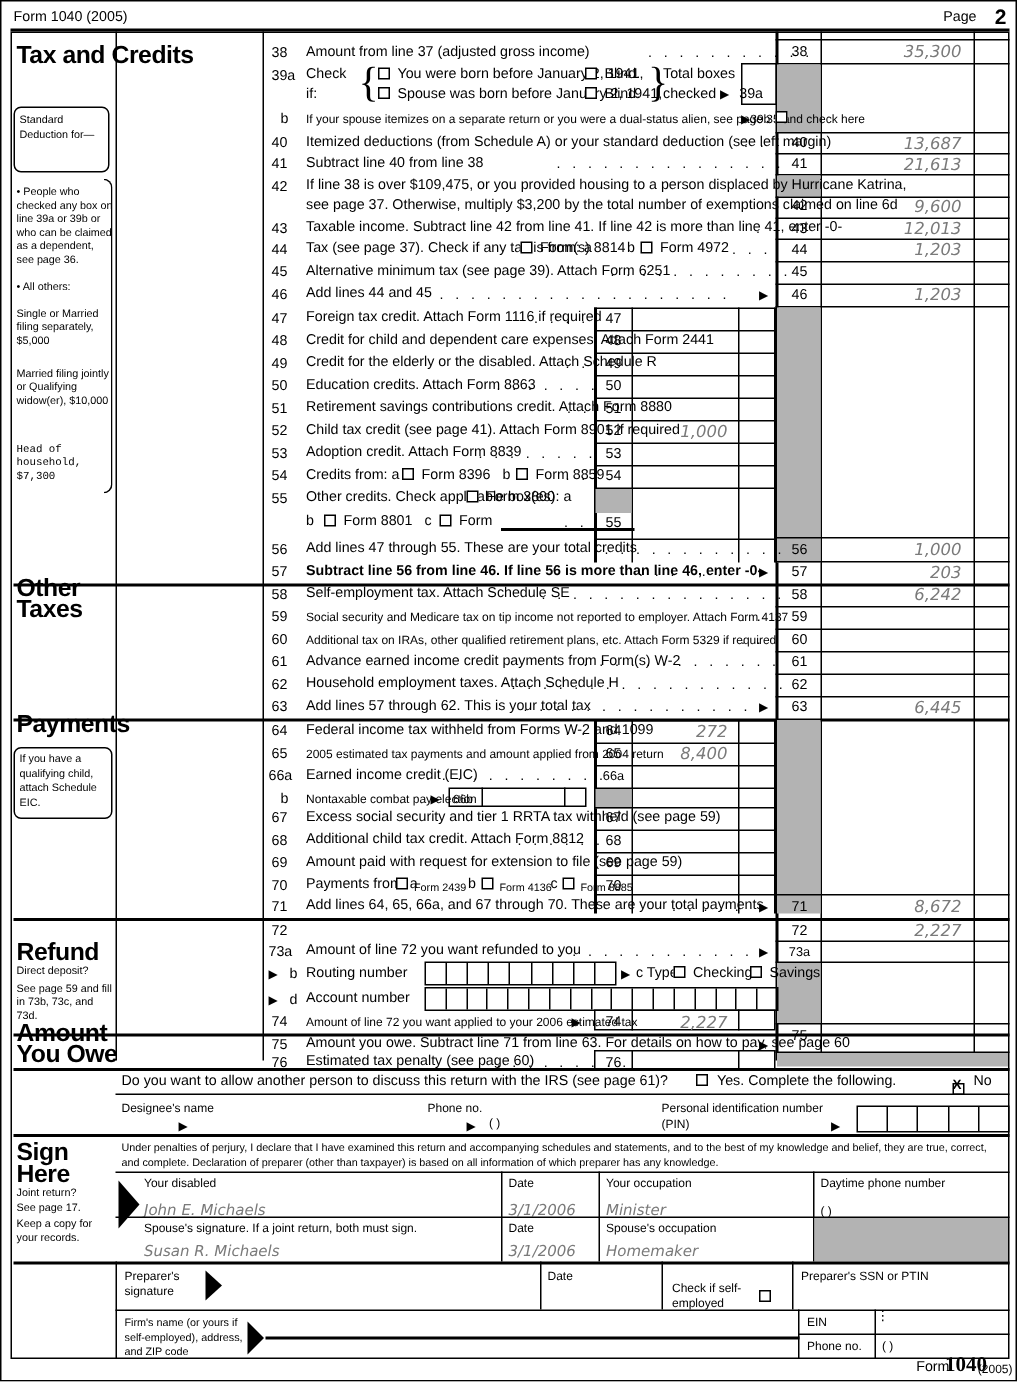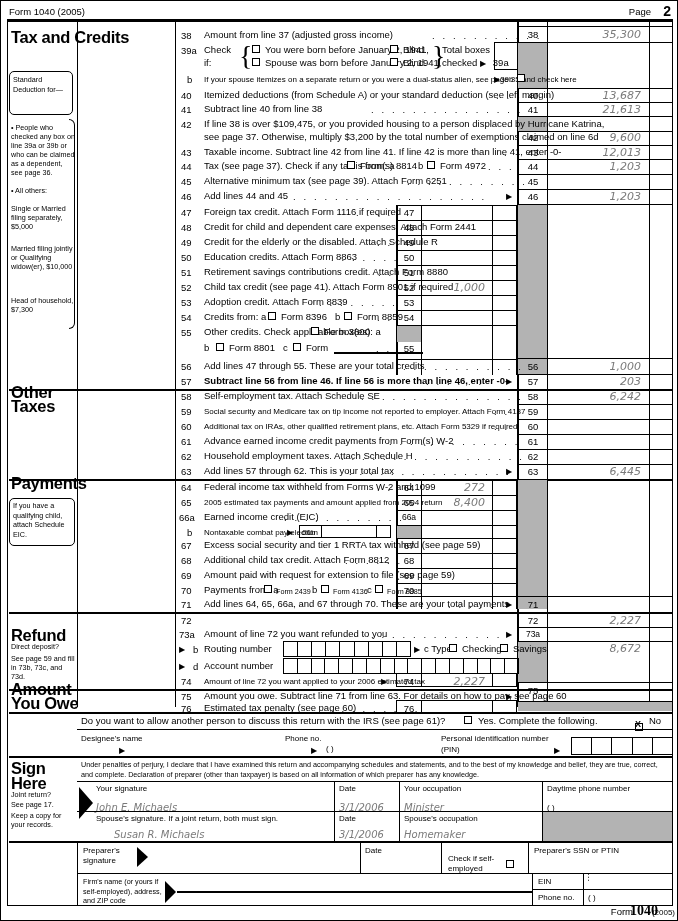--- a/index.html
+++ b/index.html
@@ -74,21 +74,21 @@
   </div>
 
   
   <div class="abs box" style="left:8px;top:70px;width:64px;height:44px;border-radius:5px;border-width:1.5px;"></div>
   <div class="abs tiny2" style="left:12px;top:74px;width:58px;line-height:9.5px;white-space:normal;">Standard Deduction for—</div>
 
   <div class="abs tiny2" style="left:10px;top:122px;width:64px;line-height:9px;white-space:normal;">• People who checked any box on line 39a or 39b or who can be claimed as a dependent, see page 36.</div>
   <div class="abs tiny2" style="left:10px;top:185px;width:64px;line-height:9px;white-space:normal;">• All others:</div>
   <div class="abs tiny2" style="left:10px;top:203px;width:66px;line-height:9px;white-space:normal;">Single or Married filing separately, $5,000</div>
   <div class="abs tiny2" style="left:10px;top:243px;width:66px;line-height:9px;white-space:normal;">Married filing jointly or Qualifying widow(er), $10,000</div>
-  <div class="abs tiny2" style="left:10px;top:295px;width:66px;line-height:9px;white-space:normal;">Head of household, $7,300</div>
+  <div class="abs tiny2" style="left:10px;top:295px;width:66px;line-height:9px;white-space:normal;font-family:Liberation Mono, monospace;">Head of household, $7,300</div>
   
   <div class="abs" style="left:68px;top:118px;width:6px;height:210px;border:1.5px solid #000;border-left:none;border-radius:0 6px 6px 0;"></div>
 
   
   <div class="abs box" style="left:8px;top:497px;width:66px;height:48px;border-radius:5px;border-width:1.5px;"></div>
   <div class="abs tiny2" style="left:12px;top:500px;width:62px;line-height:9.5px;white-space:normal;">If you have a qualifying child, attach Schedule EIC.</div>
 
   
   <div class="abs tiny2" style="left:10px;top:641px;">Direct deposit?</div>
   <div class="abs tiny2" style="left:10px;top:653px;width:64px;line-height:9px;white-space:normal;">See page 59 and fill in 73b, 73c, and 73d.</div>
@@ -429,21 +429,21 @@
   <div class="abs hand amt" style="left:422px;top:583px;width:68px;"></div>
   <div class="hline" style="left:395px;top:595px;width:121px;"></div>
 
   
   <div class="abs num" style="left:180px;top:598px;">71</div>
   <div class="abs txt" style="left:203px;top:598px;">Add lines 64, 65, 66a, and 67 through 70. These are your total payments</div>
   <div class="abs dots" style="left:447px;top:598px;">. . . . .</div>
   <div class="abs arrow" style="left:505px;top:599px;">▶</div>
   <div class="hline" style="left:516px;top:595px;width:156px;"></div>
   <div class="abs cellnum" style="left:520px;top:598px;width:24px;">71</div>
-  <div class="abs hand amt" style="left:548px;top:597px;width:98px;margin-top:44px;">8,672</div>
+  <div class="abs hand amt" style="left:548px;top:597px;width:98px;">8,672</div>
   <div class="hline" style="left:8px;top:611px;width:664px;height:1.5px;"></div>
 
   
   <div class="abs num" style="left:180px;top:614px;">72</div>
   <div class="abs cellnum" style="left:520px;top:614px;width:24px;">72</div>
   <div class="abs hand amt" style="left:548px;top:613px;width:98px;">2,227</div>
   <div class="hline" style="left:516px;top:626px;width:156px;"></div>
 
   
   <div class="abs num" style="left:178px;top:628px;">73a</div>
@@ -560,36 +560,36 @@
   </div>
   <div class="hline" style="left:8px;top:755px;width:664px;height:1.5px;"></div>
 
   
   <div class="abs tiny2" style="left:80px;top:759px;width:584px;line-height:9.5px;white-space:normal;">Under penalties of perjury, I declare that I have examined this return and accompanying schedules and statements, and to the best of my knowledge and belief, they are true, correct, and complete. Declaration of preparer (other than taxpayer) is based on all information of which preparer has any knowledge.</div>
   <div class="hline" style="left:76px;top:780px;width:596px;"></div>
   <div class="vline" style="left:333px;top:780px;height:60px;"></div>
   <div class="vline" style="left:398px;top:780px;height:60px;"></div>
   <div class="vline" style="left:541px;top:780px;height:60px;"></div>
 
-  <div class="abs tiny" style="left:95px;top:783px;">Your signature</div>
+  <div class="abs tiny" style="left:95px;top:783px;">Your disabled</div>
   <div class="abs tiny" style="left:338px;top:783px;">Date</div>
   <div class="abs tiny" style="left:403px;top:783px;">Your occupation</div>
   <div class="abs tiny" style="left:546px;top:783px;">Daytime phone number</div>
 
   <div class="abs hand2" style="left:95px;top:801px;">John E. Michaels</div>
   <div class="abs hand2" style="left:338px;top:801px;">3/1/2006</div>
   <div class="abs hand2" style="left:403px;top:801px;text-align:center;">Minister</div>
   <div class="abs tiny" style="left:546px;top:802px;">(          )</div>
 
   <div class="hline" style="left:76px;top:810px;width:596px;"></div>
   <div class="abs tiny" style="left:95px;top:813px;">Spouse's signature. If a joint return, both must sign.</div>
   <div class="abs tiny" style="left:338px;top:813px;">Date</div>
   <div class="abs tiny" style="left:403px;top:813px;">Spouse's occupation</div>
   <div class="abs gray" style="left:542px;top:811px;width:129px;height:29px;"></div>
-  <div class="abs hand2" style="left:113px;top:828px;text-align:right;">Susan R. Michaels</div>
+  <div class="abs hand2" style="left:95px;top:828px;text-align:right;">Susan R. Michaels</div>
   <div class="abs hand2" style="left:338px;top:828px;">3/1/2006</div>
   <div class="abs hand2" style="left:403px;top:828px;">Homemaker</div>
   <div class="hline" style="left:8px;top:840px;width:664px;height:1.5px;"></div>
 
   
   <div class="vline" style="left:76px;top:840px;height:65px;"></div>
   <div class="abs tiny" style="left:82px;top:845px;width:54px;line-height:10px;white-space:normal;">Preparer's signature</div>
   <div class="abs" style="left:136px;top:846px;width:0;height:0;border-left:11px solid #000;border-top:10px solid transparent;border-bottom:10px solid transparent;"></div>
   <div class="vline" style="left:359px;top:840px;height:32px;"></div>
   <div class="abs tiny" style="left:364px;top:845px;">Date</div>

